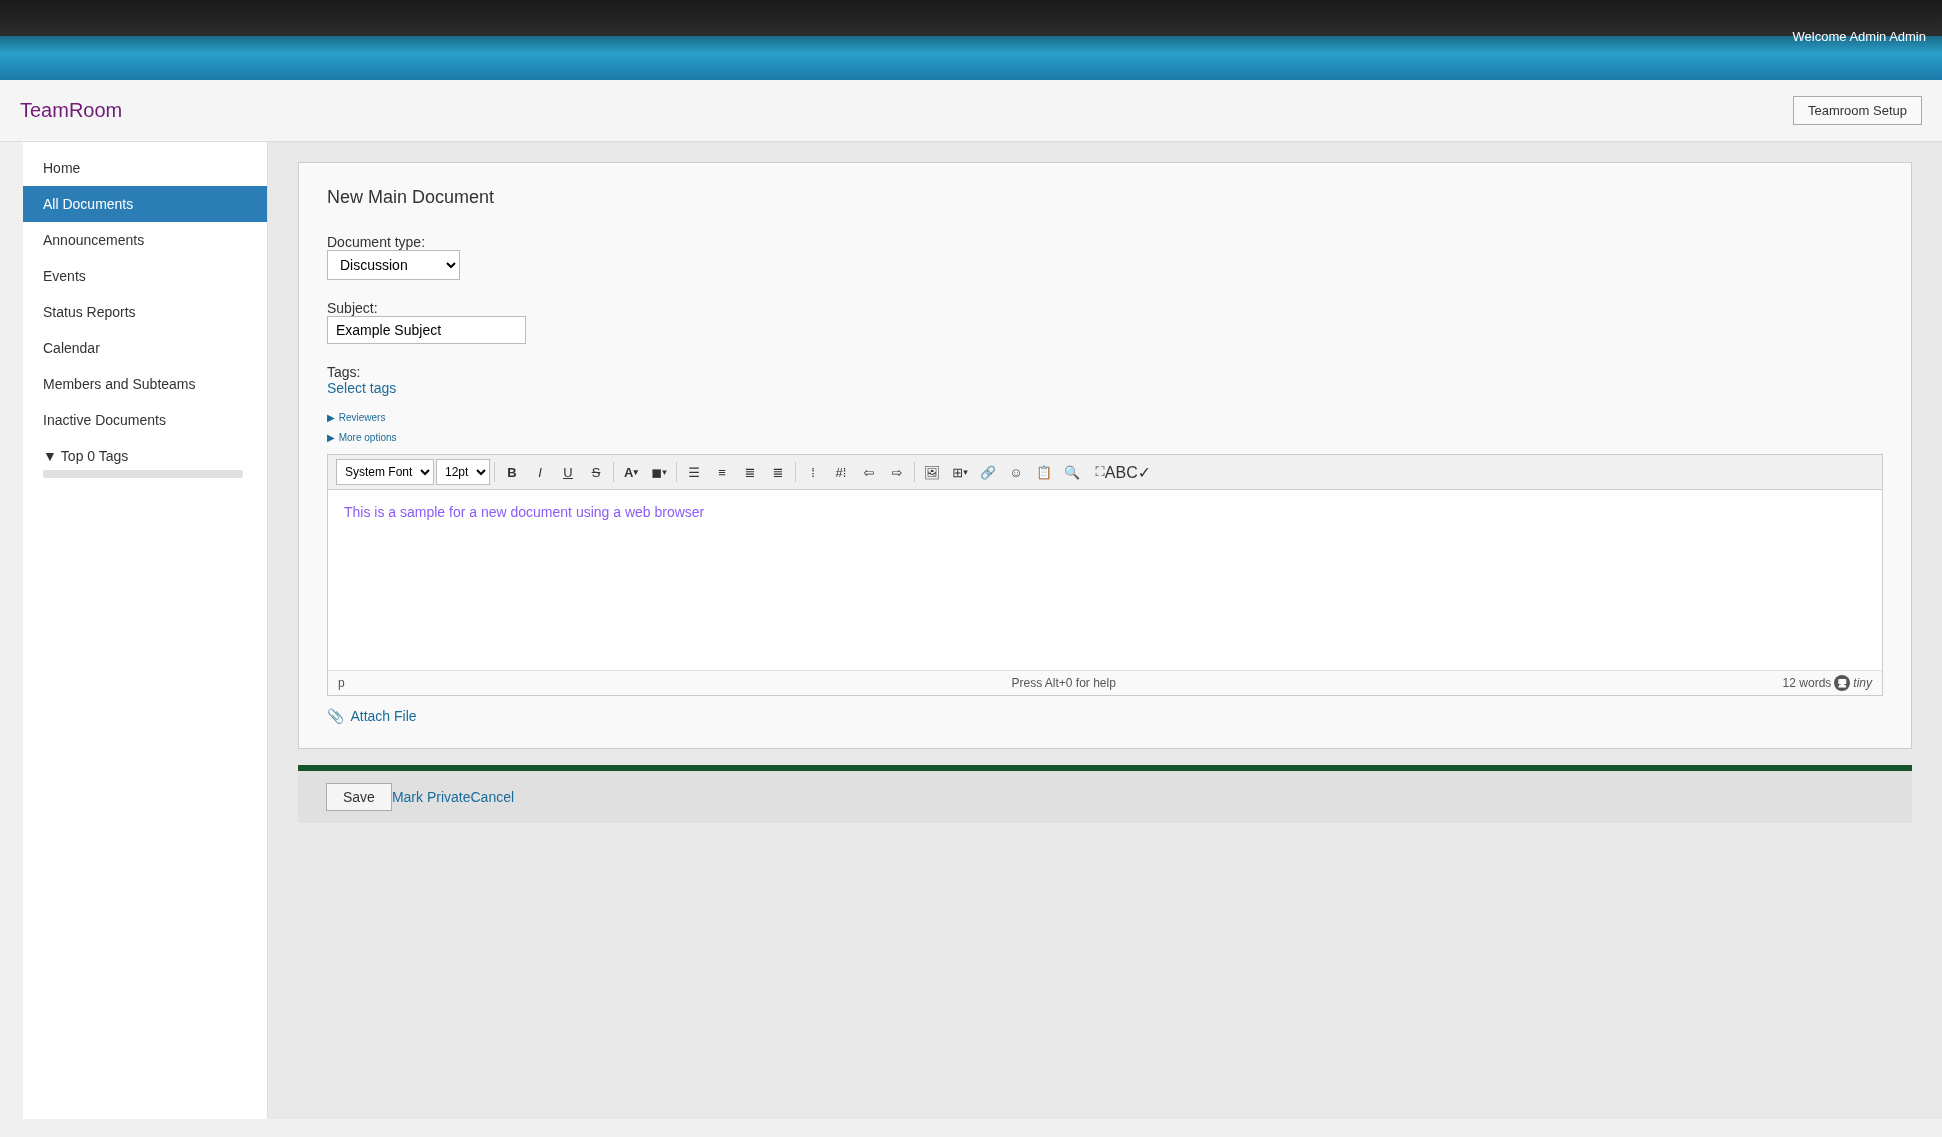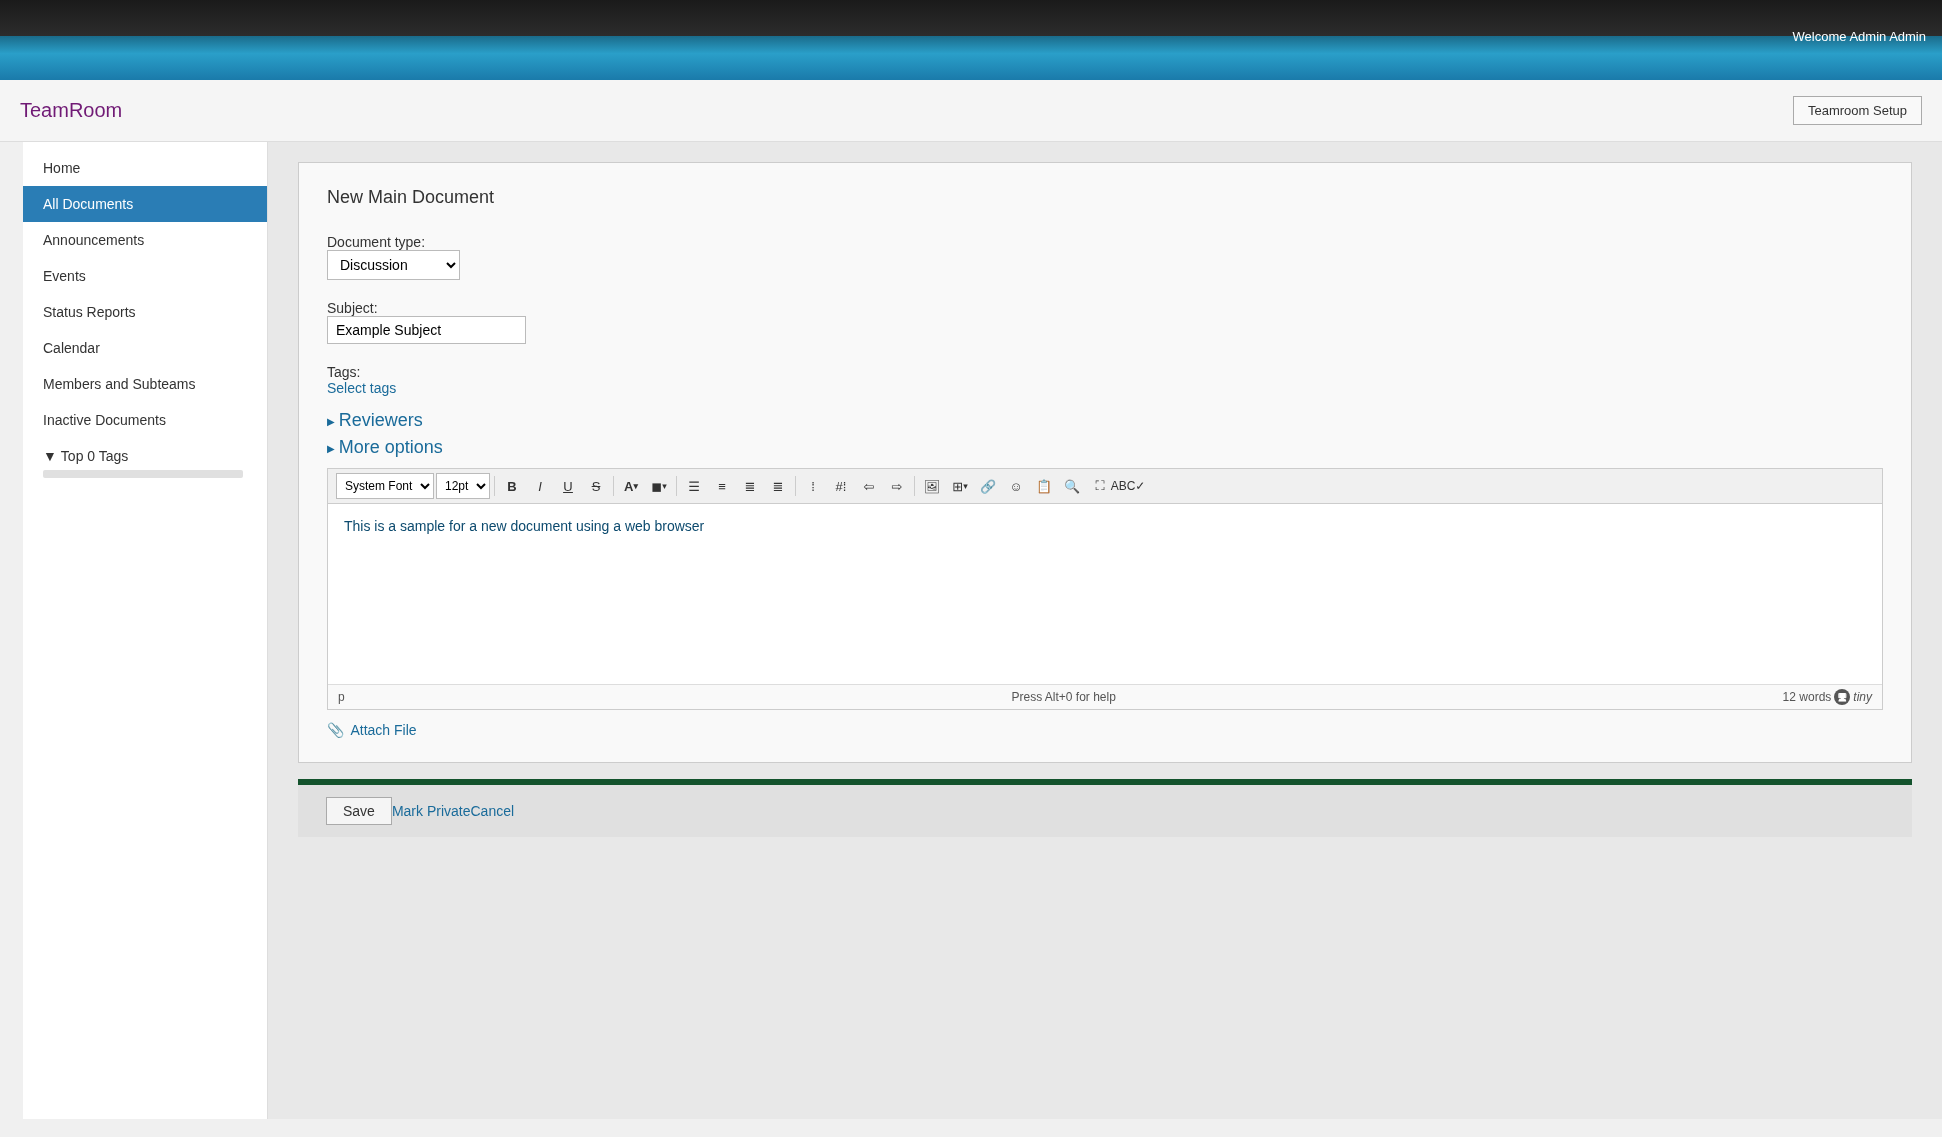--- a/index.html
+++ b/index.html
@@ -146,21 +146,21 @@
     .tags-link {
       color: #1a6b9a;
       text-decoration: none;
       font-size: 14px;
     }
 
     
     .expand-link {
       color: #1a6b9a;
       text-decoration: none;
-      font-size: 18px;
+      font-size: 10px;
       display: flex;
       align-items: center;
       gap: 4px;
       cursor: pointer;
       margin-bottom: 6px;
     }
     .expand-arrow {
       font-size: 12px;
       color: #1a6b9a;
     }
@@ -206,21 +206,21 @@
     .toolbar-sep {
       width: 1px;
       height: 20px;
       background: #ccc;
       margin: 0 2px;
     }
     .editor-body {
       min-height: 180px;
       padding: 14px 16px;
       font-size: 14px;
-      color: #0c4a6e;
+      color: #8b5cf6;
       background: #fff;
     }
     .editor-footer {
       background: #f9f9f9;
       border-top: 1px solid #ddd;
       padding: 4px 10px;
       display: flex;
       align-items: center;
       justify-content: space-between;
       font-size: 12px;
@@ -420,21 +420,21 @@
 
           <div class="toolbar-sep"></div>
 
           <button class="toolbar-btn" title="Insert Image">🖼</button>
           <button class="toolbar-btn" title="Insert Table">⊞<span style="font-size:9px;">▾</span></button>
           <button class="toolbar-btn" title="Insert Link">🔗</button>
           <button class="toolbar-btn" title="Emoji">☺</button>
           <button class="toolbar-btn" title="Paste">📋</button>
           <button class="toolbar-btn" title="Find">🔍</button>
           <button class="toolbar-btn" title="Fullscreen">⛶</button>
-          <button class="toolbar-btn" title="Spellcheck" style="font-size:12px;">ABC✓</button>
+          <button class="toolbar-btn" title="Spellcheck" style="font-size:16px;">ABC✓</button>
         </div>
 
         <div class="editor-body" contenteditable="true" style="">
           <span>This is a sample for a new document using a web browser</span>
         </div>
 
         <div class="editor-footer">
           <span>p</span>
           <span>Press Alt+0 for help</span>
           <div class="tinymce-logo">

